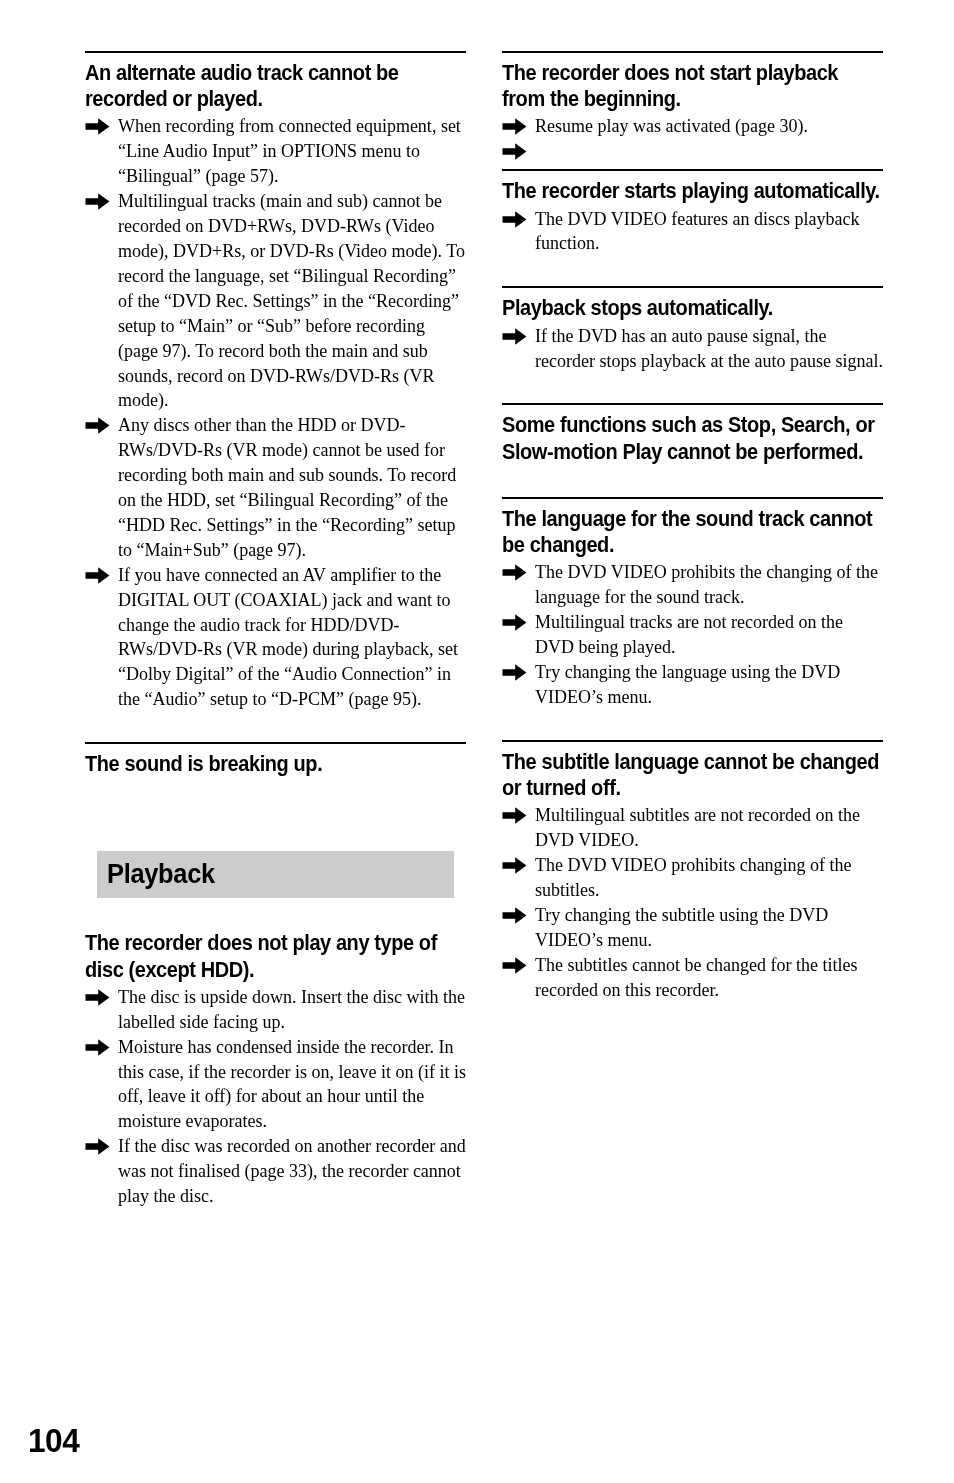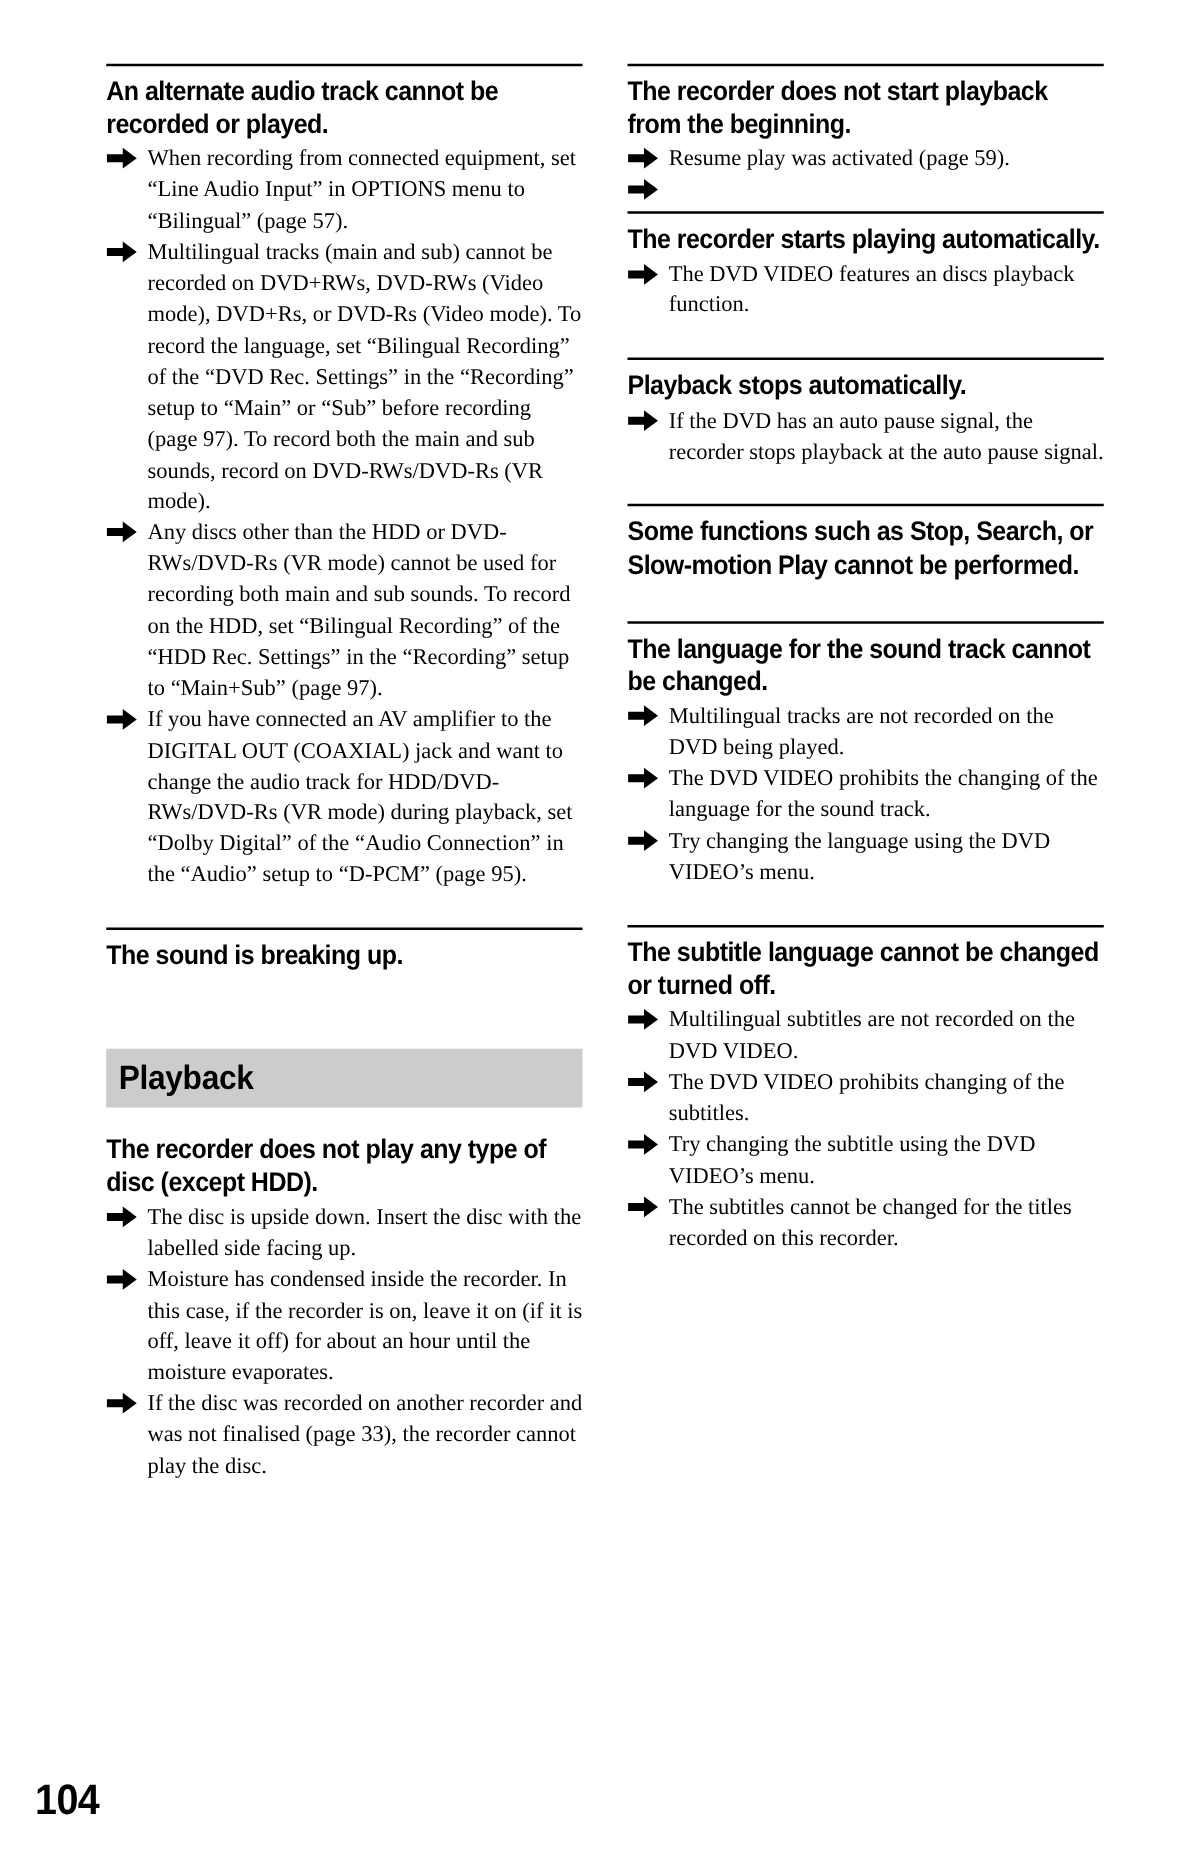--- a/index.html
+++ b/index.html
@@ -43,21 +43,21 @@
     -webkit-font-smoothing: none;
     transform-origin: left top;
     transform: scaleX(0.93);
     width: 107.5%;
   }
 
   
   .band {
     background: #cccccc;
     height: 47px;
-    margin: 0;
+    margin: 12px;
     display: flex;
     align-items: center;
     padding-left: 10px;
     box-sizing: border-box;
   }
   .band-title {
     font-family: "Liberation Sans Narrow", "Liberation Sans", "DejaVu Sans", sans-serif;
     font-weight: bold;
     font-size: 27px;
     letter-spacing: -0.3px;
@@ -165,21 +165,21 @@
       </ul>
     </div>
   <div class="col col-right">
       <div class="rule"></div>
       <div class="heading">The recorder does not start playback from the beginning.</div>
       <ul class="bullets">
         <li><span class="arrow">
             <svg width="25" height="19" viewBox="0 0 25 19" xmlns="http://www.w3.org/2000/svg">
               <path d="M0.5 6.3 L13.2 6.3 L13.2 1.2 L24.4 9.5 L13.2 17.8 L13.2 12.7 L0.5 12.7 Z" fill="#000"></path>
             </svg>
-          </span><span>Resume play was activated (page 59).</span></li>
+          </span><span>Resume play was activated (page 30).</span></li>
         <li><span class="arrow">
             <svg width="25" height="19" viewBox="0 0 25 19" xmlns="http://www.w3.org/2000/svg">
               <path d="M0.5 6.3 L13.2 6.3 L13.2 1.2 L24.4 9.5 L13.2 17.8 L13.2 12.7 L0.5 12.7 Z" fill="#000"></path>
             </svg>
           </span></li>
       </ul>
       <div class="gap-lg"></div>
       <div class="rule"></div>
       <div class="heading">The recorder starts playing automatically.</div>
       <ul class="bullets">
@@ -203,30 +203,30 @@
       <div class="rule"></div>
       <div class="heading">Some functions such as Stop, Search, or Slow-motion Play cannot be performed.</div>
       <div class="gap-lg"></div>
       <div class="rule"></div>
       <div class="heading">The language for the sound track cannot be changed.</div>
       <ul class="bullets">
         <li><span class="arrow">
             <svg width="25" height="19" viewBox="0 0 25 19" xmlns="http://www.w3.org/2000/svg">
               <path d="M0.5 6.3 L13.2 6.3 L13.2 1.2 L24.4 9.5 L13.2 17.8 L13.2 12.7 L0.5 12.7 Z" fill="#000"></path>
             </svg>
+          </span><span>The DVD VIDEO prohibits the changing of the language for the sound track.</span></li>
+        <li><span class="arrow">
+            <svg width="25" height="19" viewBox="0 0 25 19" xmlns="http://www.w3.org/2000/svg">
+              <path d="M0.5 6.3 L13.2 6.3 L13.2 1.2 L24.4 9.5 L13.2 17.8 L13.2 12.7 L0.5 12.7 Z" fill="#000"></path>
+            </svg>
           </span><span>Multilingual tracks are not recorded on the DVD being played.</span></li>
         <li><span class="arrow">
             <svg width="25" height="19" viewBox="0 0 25 19" xmlns="http://www.w3.org/2000/svg">
               <path d="M0.5 6.3 L13.2 6.3 L13.2 1.2 L24.4 9.5 L13.2 17.8 L13.2 12.7 L0.5 12.7 Z" fill="#000"></path>
             </svg>
-          </span><span>The DVD VIDEO prohibits the changing of the language for the sound track.</span></li>
-        <li><span class="arrow">
-            <svg width="25" height="19" viewBox="0 0 25 19" xmlns="http://www.w3.org/2000/svg">
-              <path d="M0.5 6.3 L13.2 6.3 L13.2 1.2 L24.4 9.5 L13.2 17.8 L13.2 12.7 L0.5 12.7 Z" fill="#000"></path>
-            </svg>
           </span><span>Try changing the language using the DVD VIDEO’s menu.</span></li>
       </ul>
       <div class="gap-lg"></div>
       <div class="rule"></div>
       <div class="heading">The subtitle language cannot be changed or turned off.</div>
       <ul class="bullets">
         <li><span class="arrow">
             <svg width="25" height="19" viewBox="0 0 25 19" xmlns="http://www.w3.org/2000/svg">
               <path d="M0.5 6.3 L13.2 6.3 L13.2 1.2 L24.4 9.5 L13.2 17.8 L13.2 12.7 L0.5 12.7 Z" fill="#000"></path>
             </svg>

